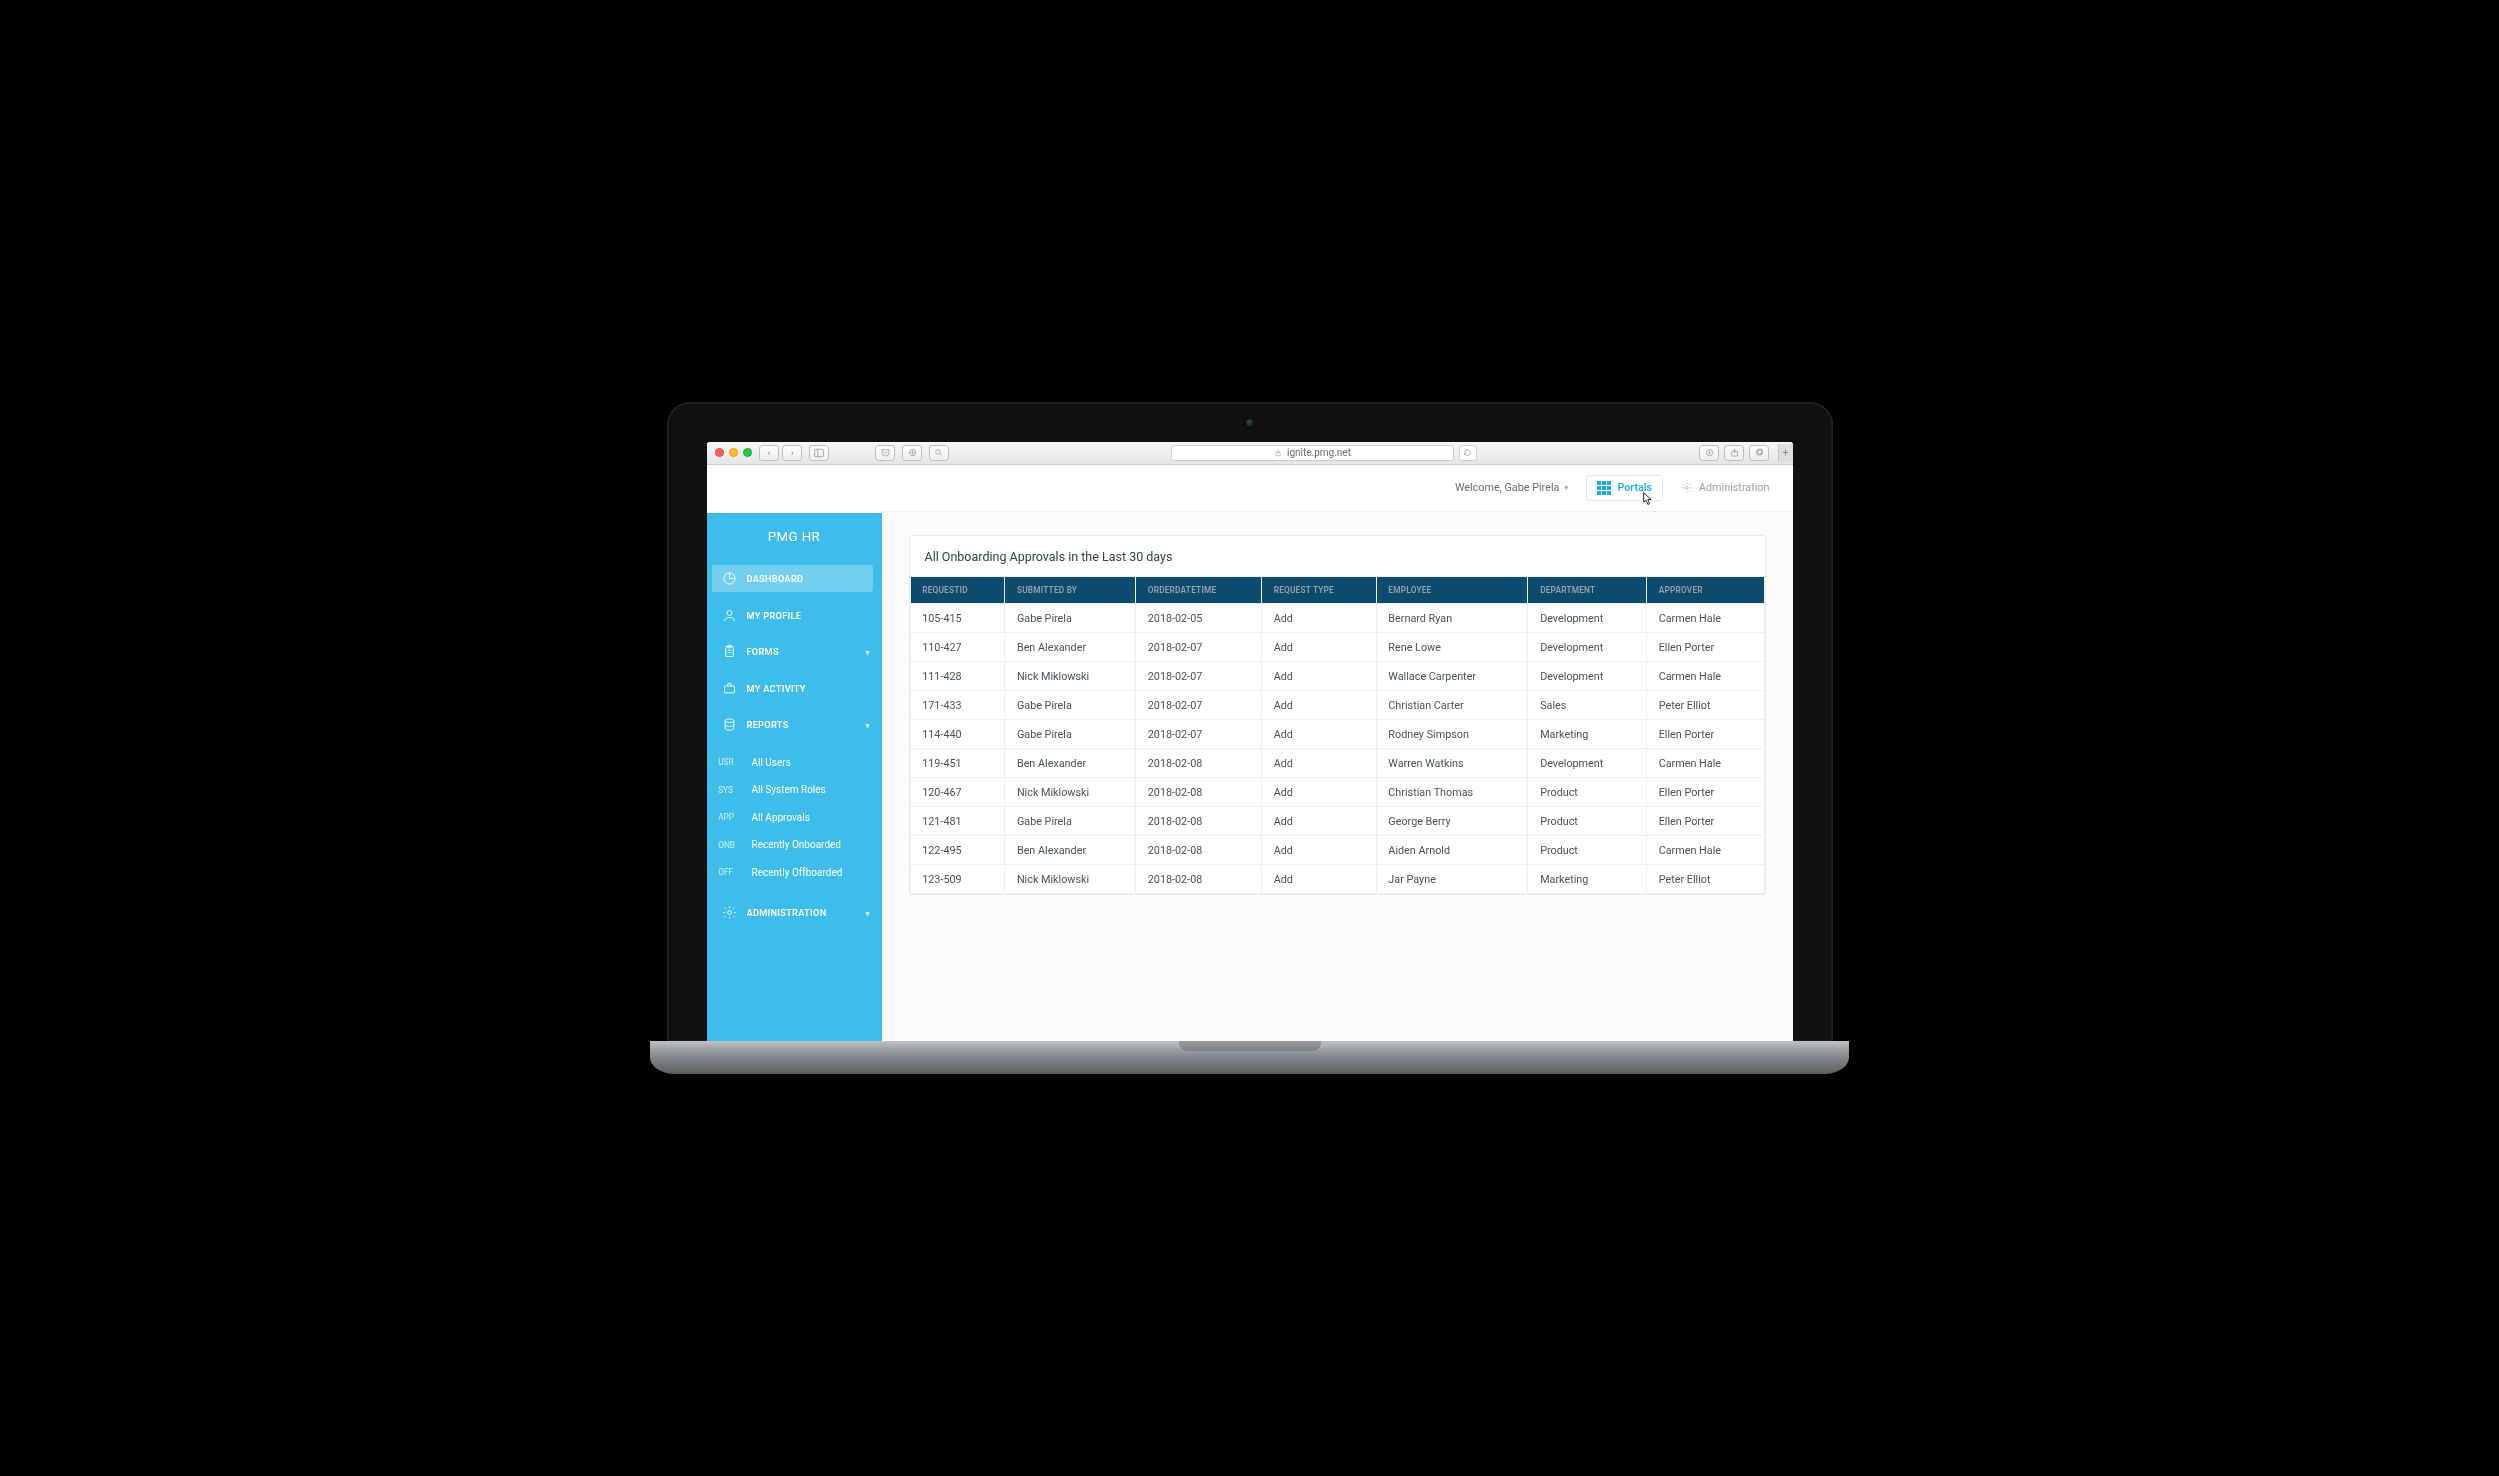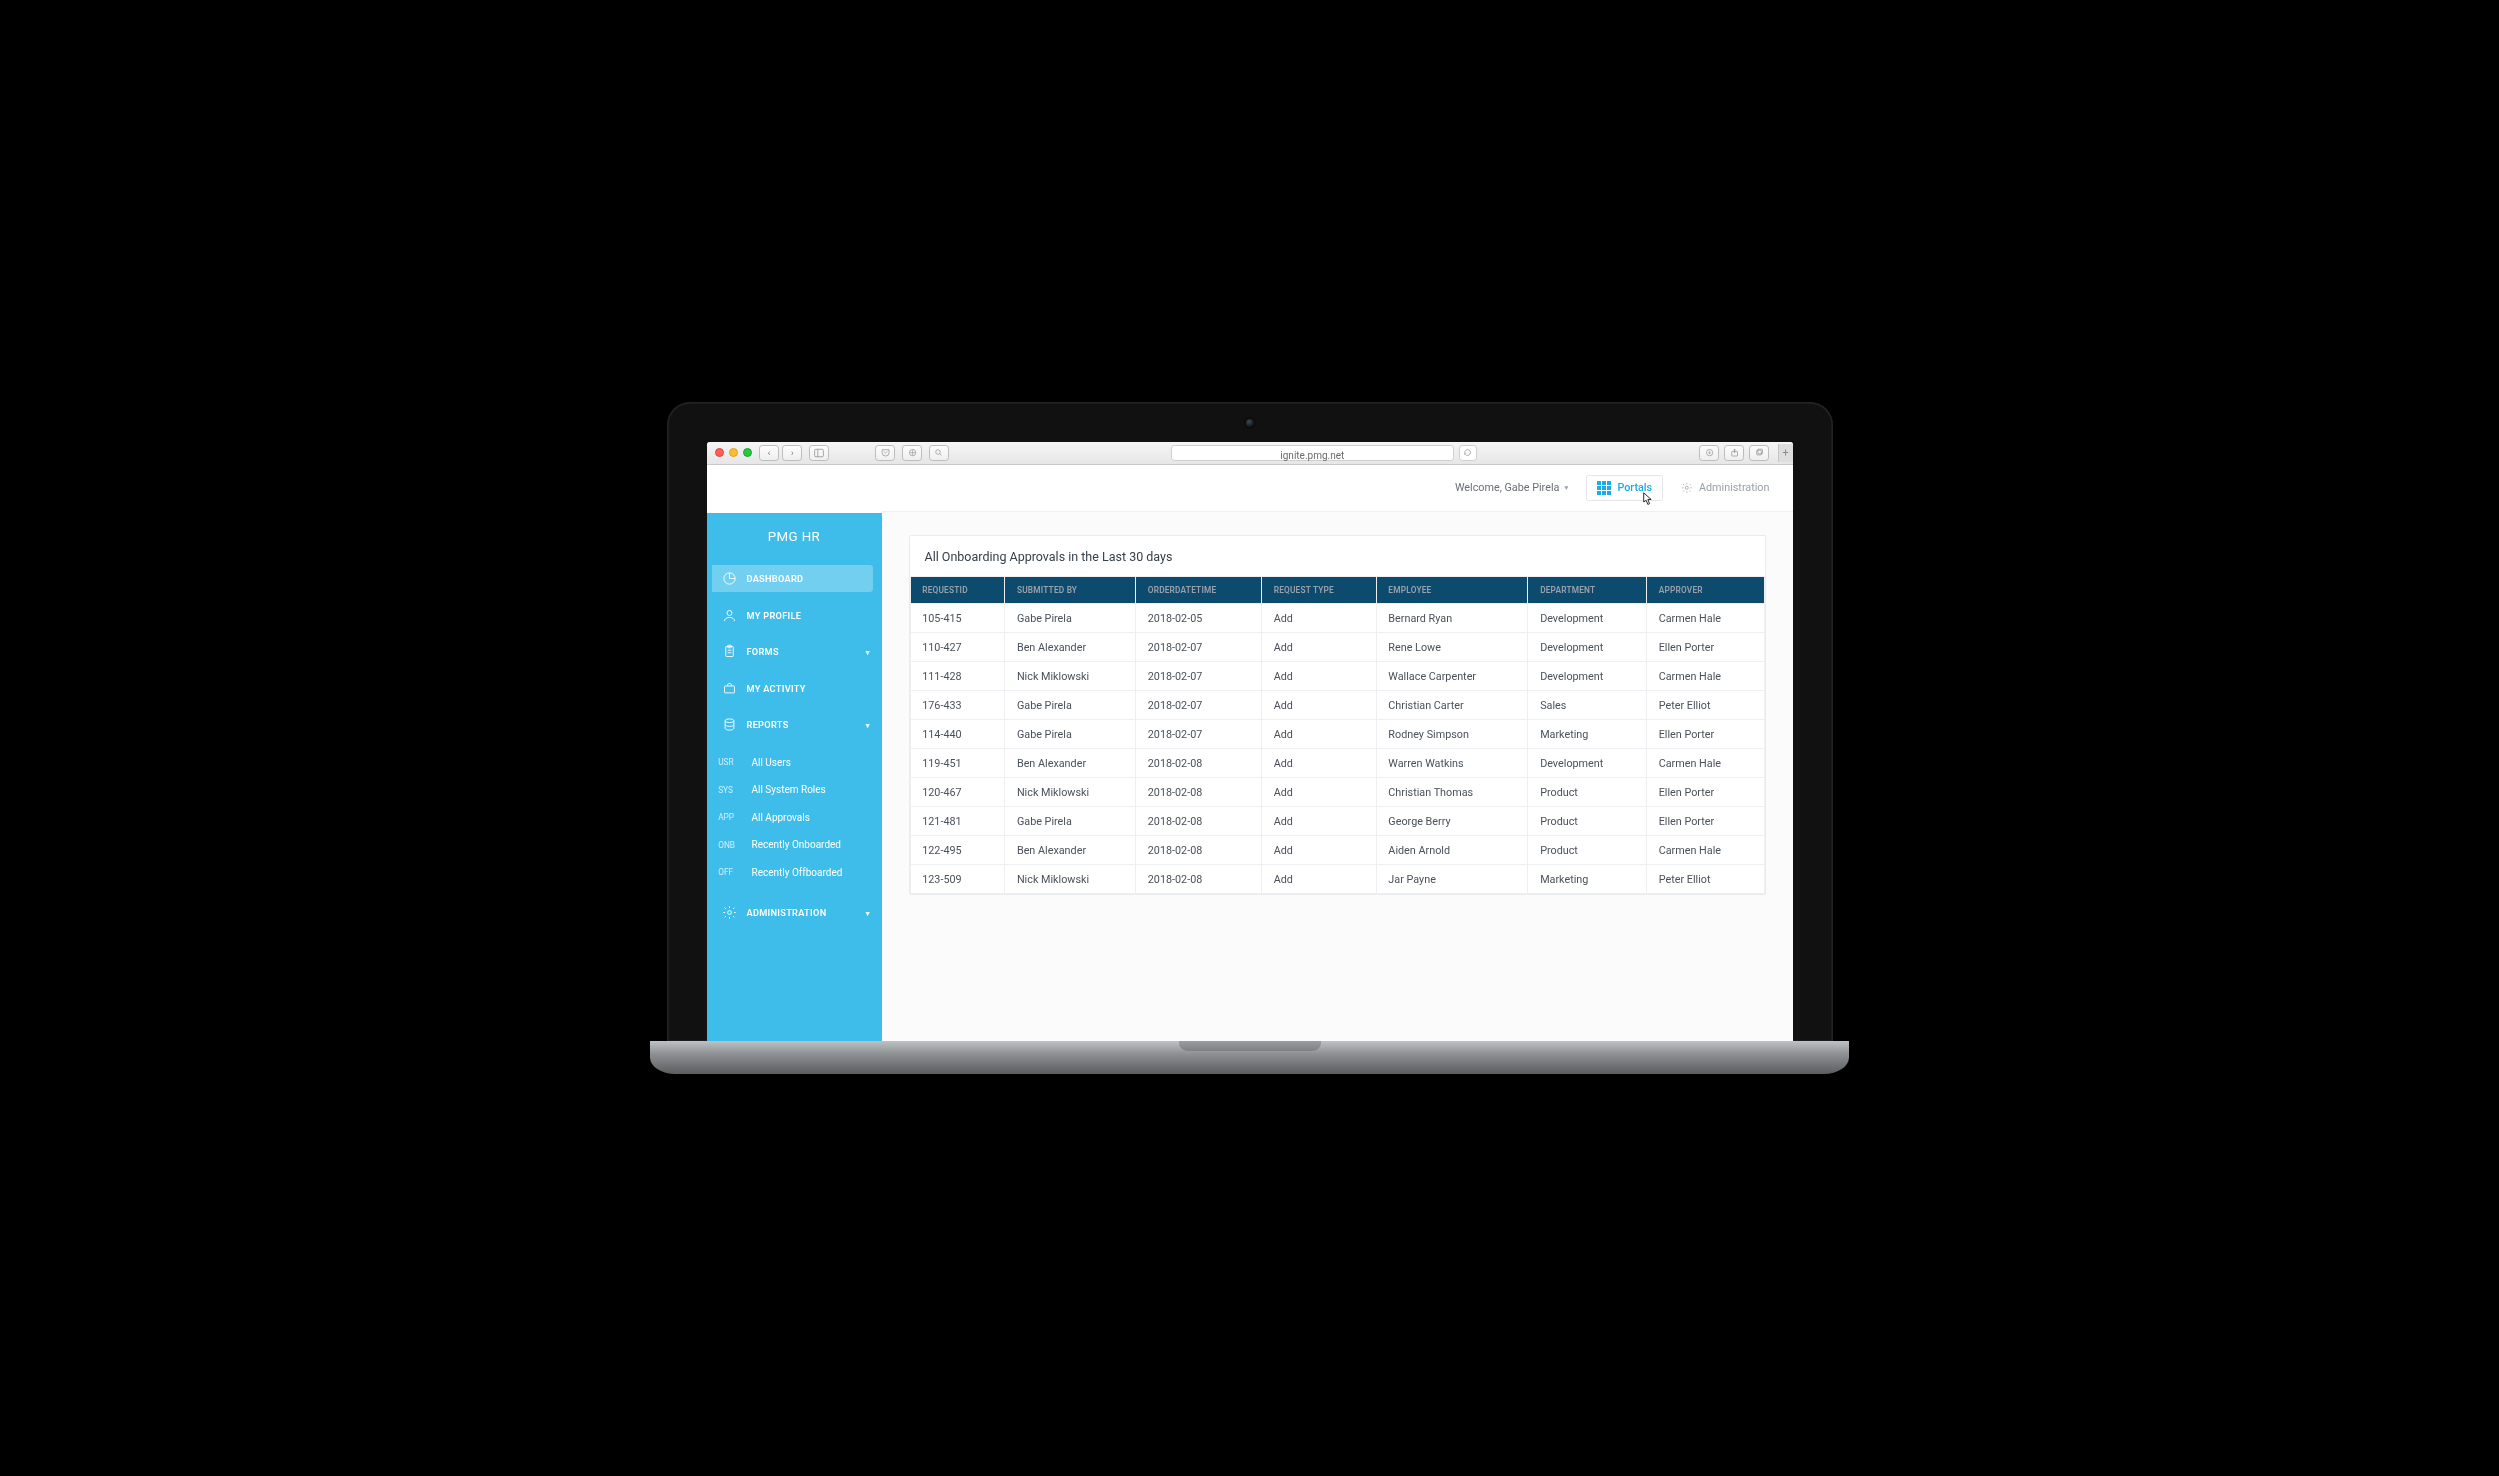--- a/index.html
+++ b/index.html
@@ -96,21 +96,20 @@
   }
   .addr-box {
     min-width: 283px;
     height: 16.7px;
     border: 0.8px solid #cfcfcf;
     border-radius: 3.3px;
     background: #fff;
     display: flex; align-items: center; justify-content: center;
     gap: 5px;
     padding: 0 8.3px;
-    flex-direction: column;
   }
   .reload-btn {
     width: 18.3px; height: 16.7px;
     border: 0.8px solid #cfcfcf;
     border-radius: 3.3px;
     background: #fff;
     display: flex; align-items: center; justify-content: center;
     color: #6a6a6a;
     font-size: 9.2px;
   }
@@ -495,21 +494,21 @@
                     <tr>
                       <td>111-428</td>
                       <td>Nick Miklowski</td>
                       <td>2018-02-07</td>
                       <td>Add</td>
                       <td>Wallace Carpenter</td>
                       <td>Development</td>
                       <td>Carmen Hale</td>
                     </tr>
                     <tr>
-                      <td>176-433</td>
+                      <td>171-433</td>
                       <td>Gabe Pirela</td>
                       <td>2018-02-07</td>
                       <td>Add</td>
                       <td>Christian Carter</td>
                       <td>Sales</td>
                       <td>Peter Elliot</td>
                     </tr>
                     <tr>
                       <td>114-440</td>
                       <td>Gabe Pirela</td>

